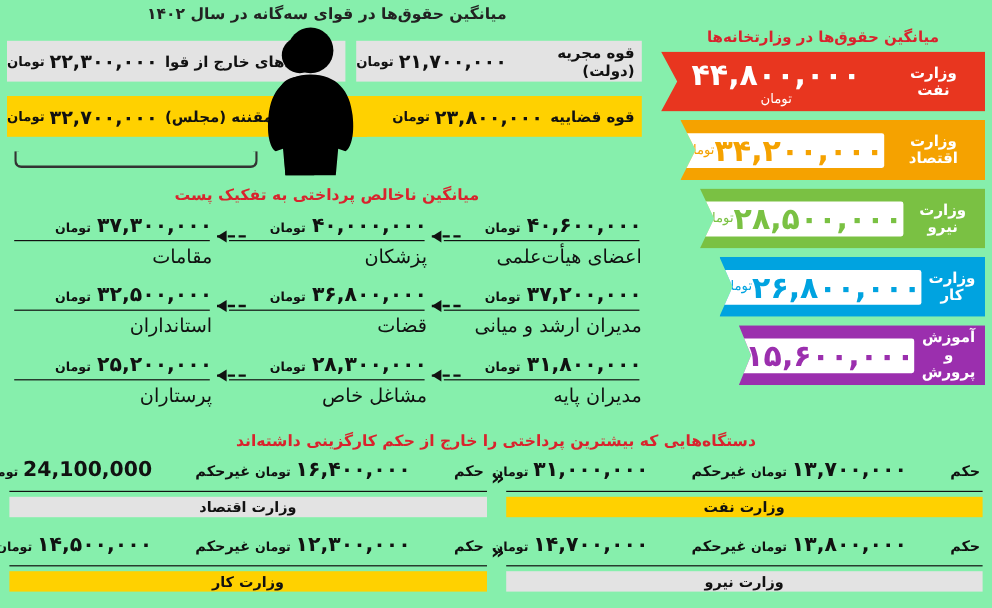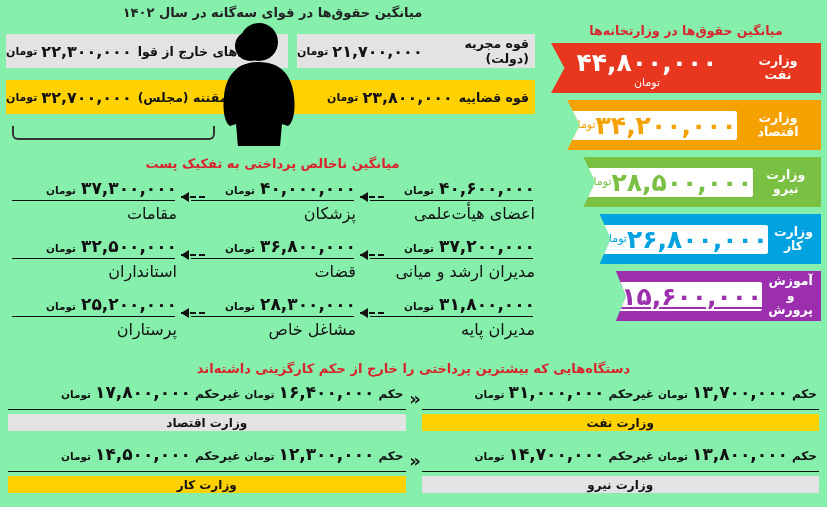--- a/index.html
+++ b/index.html
@@ -113,21 +113,21 @@
     padding: 4px 0 6px 0;
   }
   .ag-row { position: relative; height: 58px; margin-bottom: 4px; }
   .ag-half { position: absolute; top: 0; height: 58px; width: 50%; }
   .ag-half.right { right: 0; }
   .ag-half.left  { left: 0; }
   .ag-nums {
     display: flex; align-items: baseline; justify-content: flex-start;
     gap: 4px; padding: 0 10px; height: 26px;
   }
-  .ag-nums .tag { font-size: 12px; font-weight: bold; color:#111; }
+  .ag-nums .tag { font-size: 12px; font-weight: bold; color:#111;margin-left:32px; }
   .ag-nums .v   { font-size: 17px; font-weight: bold; color:#111; }
   .ag-nums .u   { font-size: 10.5px; font-weight: bold; color:#111; }
   .ag-bar {
     position: relative; height: 17px; margin: 4px 8px 0 8px;
     display:flex; align-items:center; justify-content:center;
     color:#111; font-size: 12px; font-weight: bold;
   }
   .ag-bar.yellow { background:#ffd100; }
   .ag-bar.grey   { background:#e3e3e3; }
   .ag-rule { border-top: 1.5px solid #111; margin: 1px 8px 0 8px; }
@@ -226,21 +226,21 @@
         <div class="min-val white-pill" style="color:#00a3e0;text-align:right;">
           <span class="num">۲۶,۸۰۰,۰۰۰</span>
           <span class="unit">تومان</span>
         </div>
       </div>
     </div>
 
     <div class="min-row r4">
       <div class="min-band" style="background:#9b2fae;">
         <div class="min-name">آموزش و پرورش</div>
-        <div class="min-val white-pill" style="color:#9b2fae;text-decoration:underline;">
+        <div class="min-val white-pill" style="color:#9b2fae;">
           <span class="num">۱۵,۶۰۰,۰۰۰</span>
           <span class="unit">تومان</span>
         </div>
       </div>
     </div>
   </section>
 
   <section class="posts">
     <div class="posts-title">میانگین ناخالص پرداختی به تفکیک پست</div>
 
@@ -372,21 +372,21 @@
         <div class="ag-rule"></div>
         <div class="ag-bar yellow">وزارت نفت</div>
       </div>
 
       <div class="ag-half left">
         <div class="ag-nums" style="justify-content:flex-start;">
           <span class="tag">حکم</span>
           <span class="v num">۱۶,۴۰۰,۰۰۰</span>
           <span class="u">تومان</span>
           <span class="tag">غیرحکم</span>
-          <span class="v num">۱۷,۸۰۰,۰۰۰</span>
+          <span class="v num">24,100,000</span>
           <span class="u">تومان</span>
         </div>
         <div class="ag-rule"></div>
         <div class="ag-bar grey">وزارت اقتصاد</div>
       </div>
     </div>
 
     <div class="ag-row">
       <div class="chev">«</div>
 

